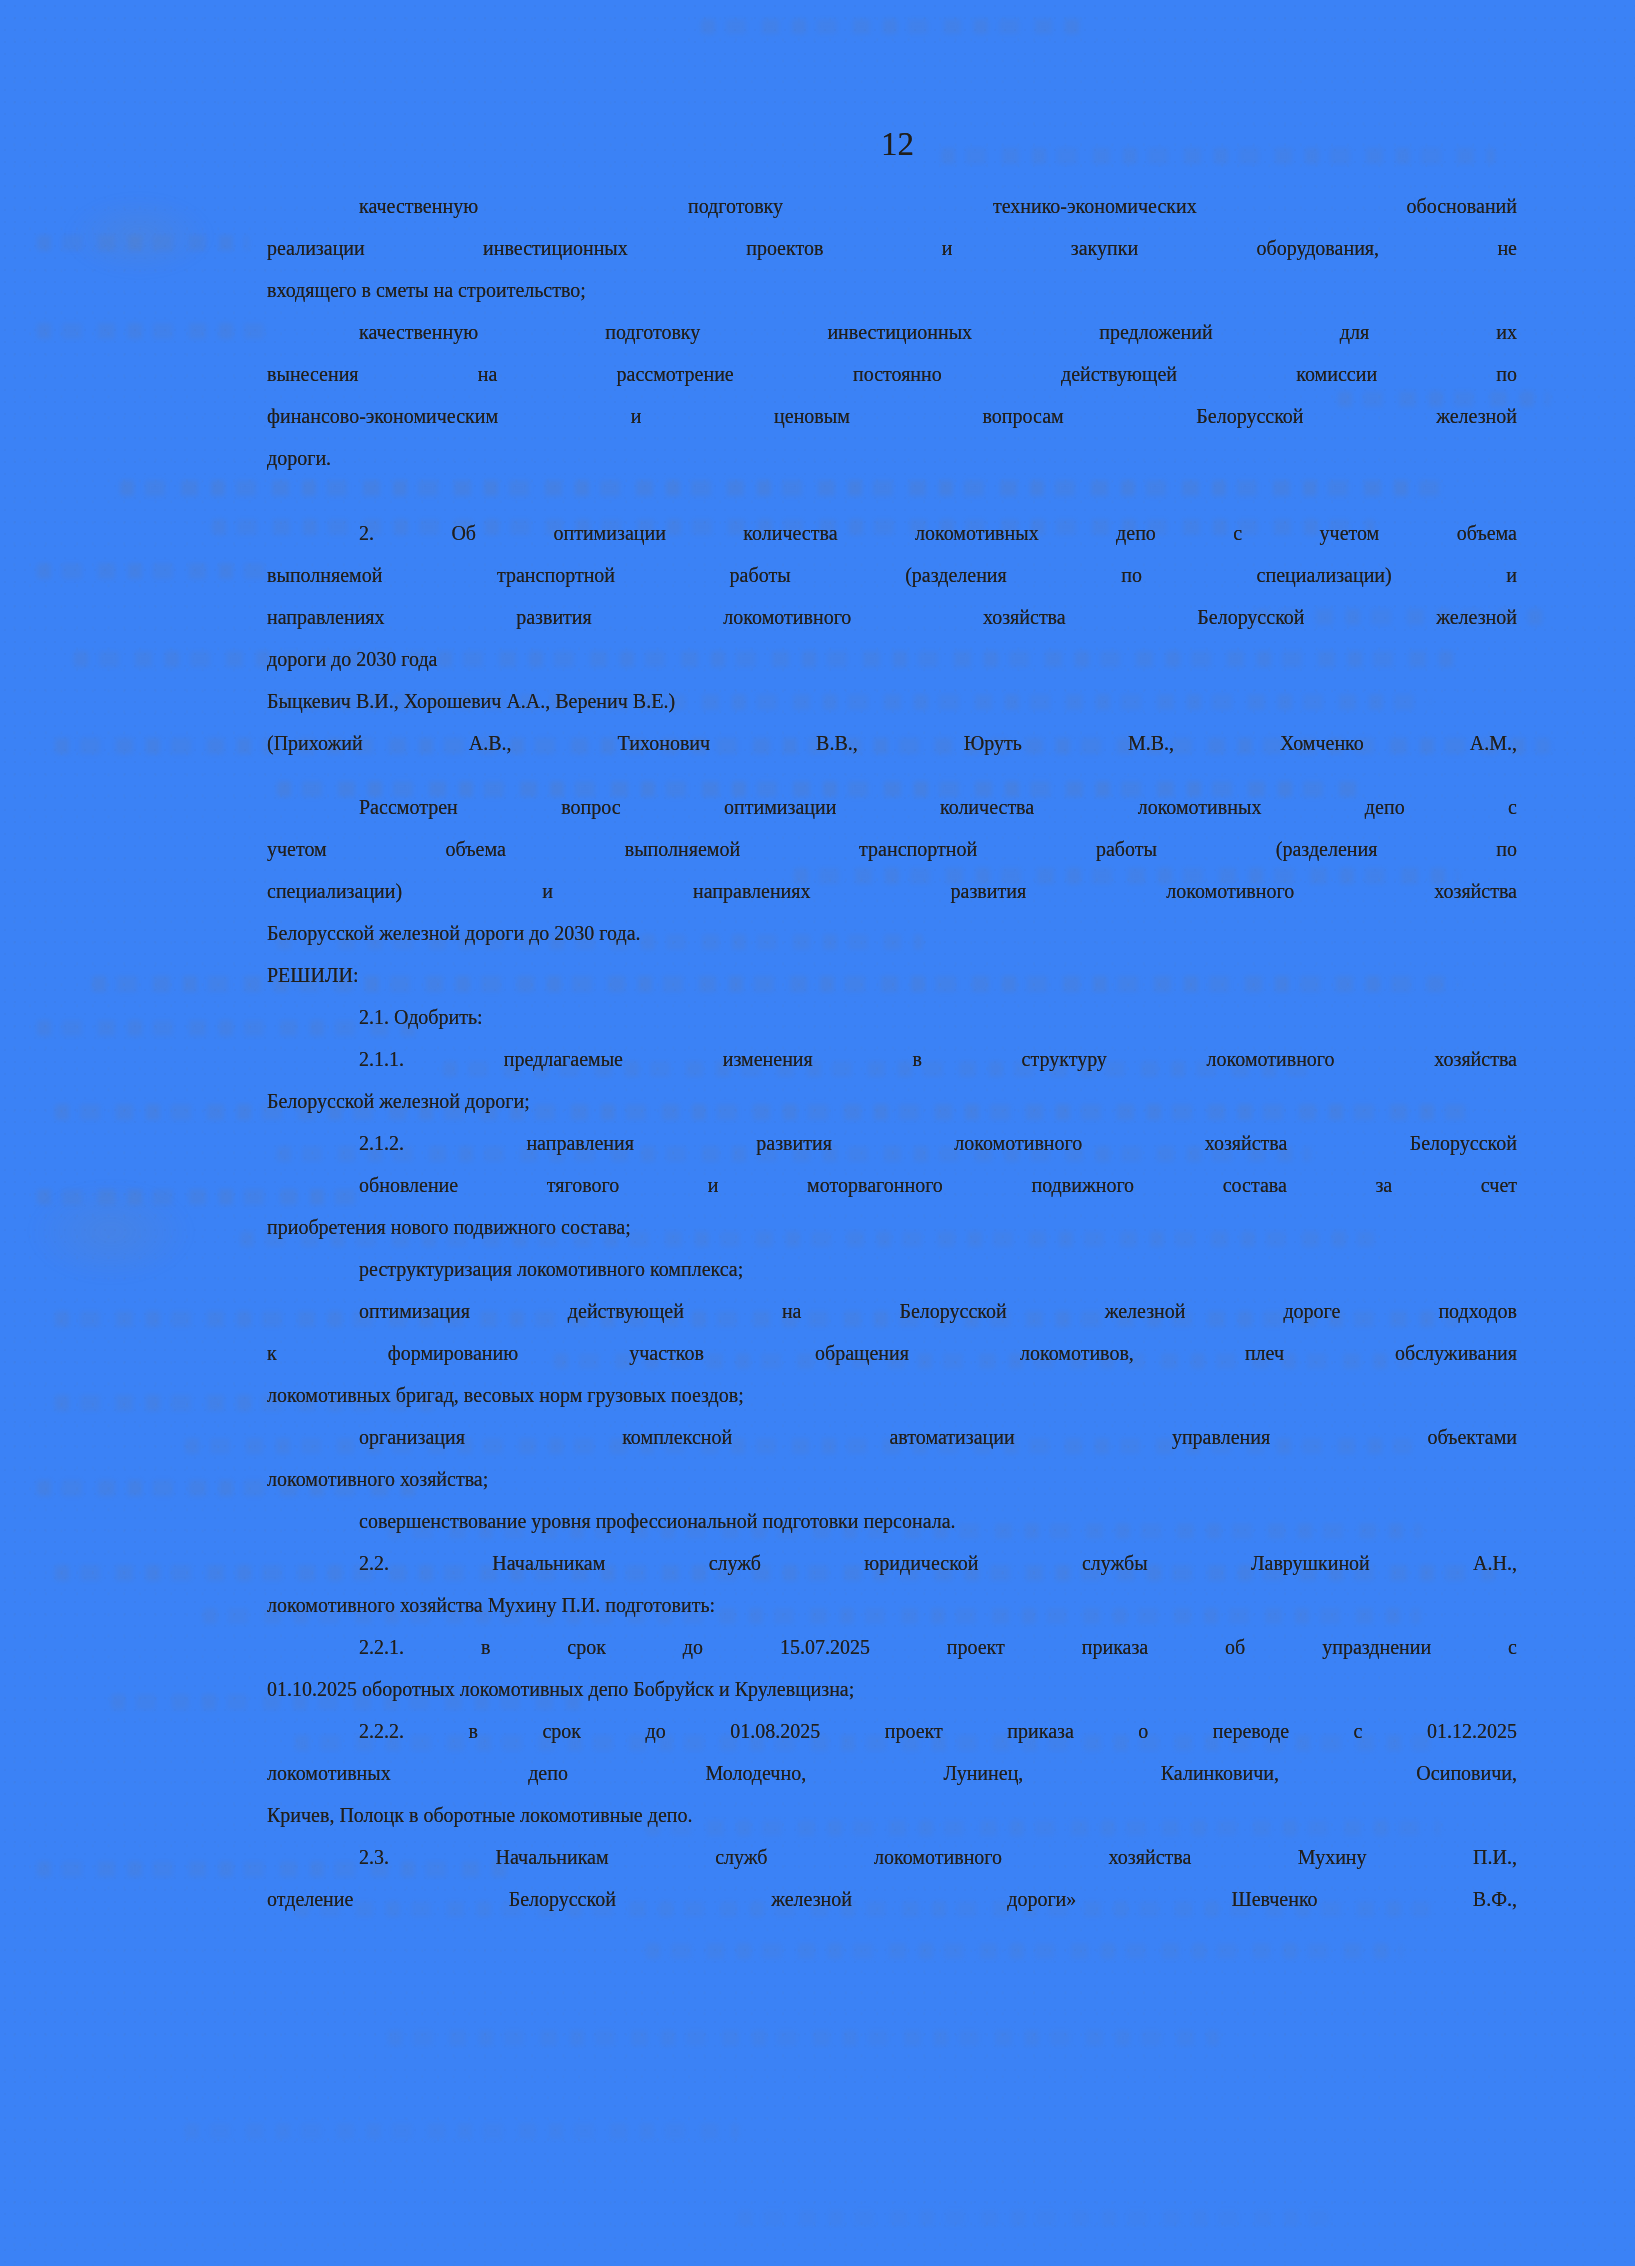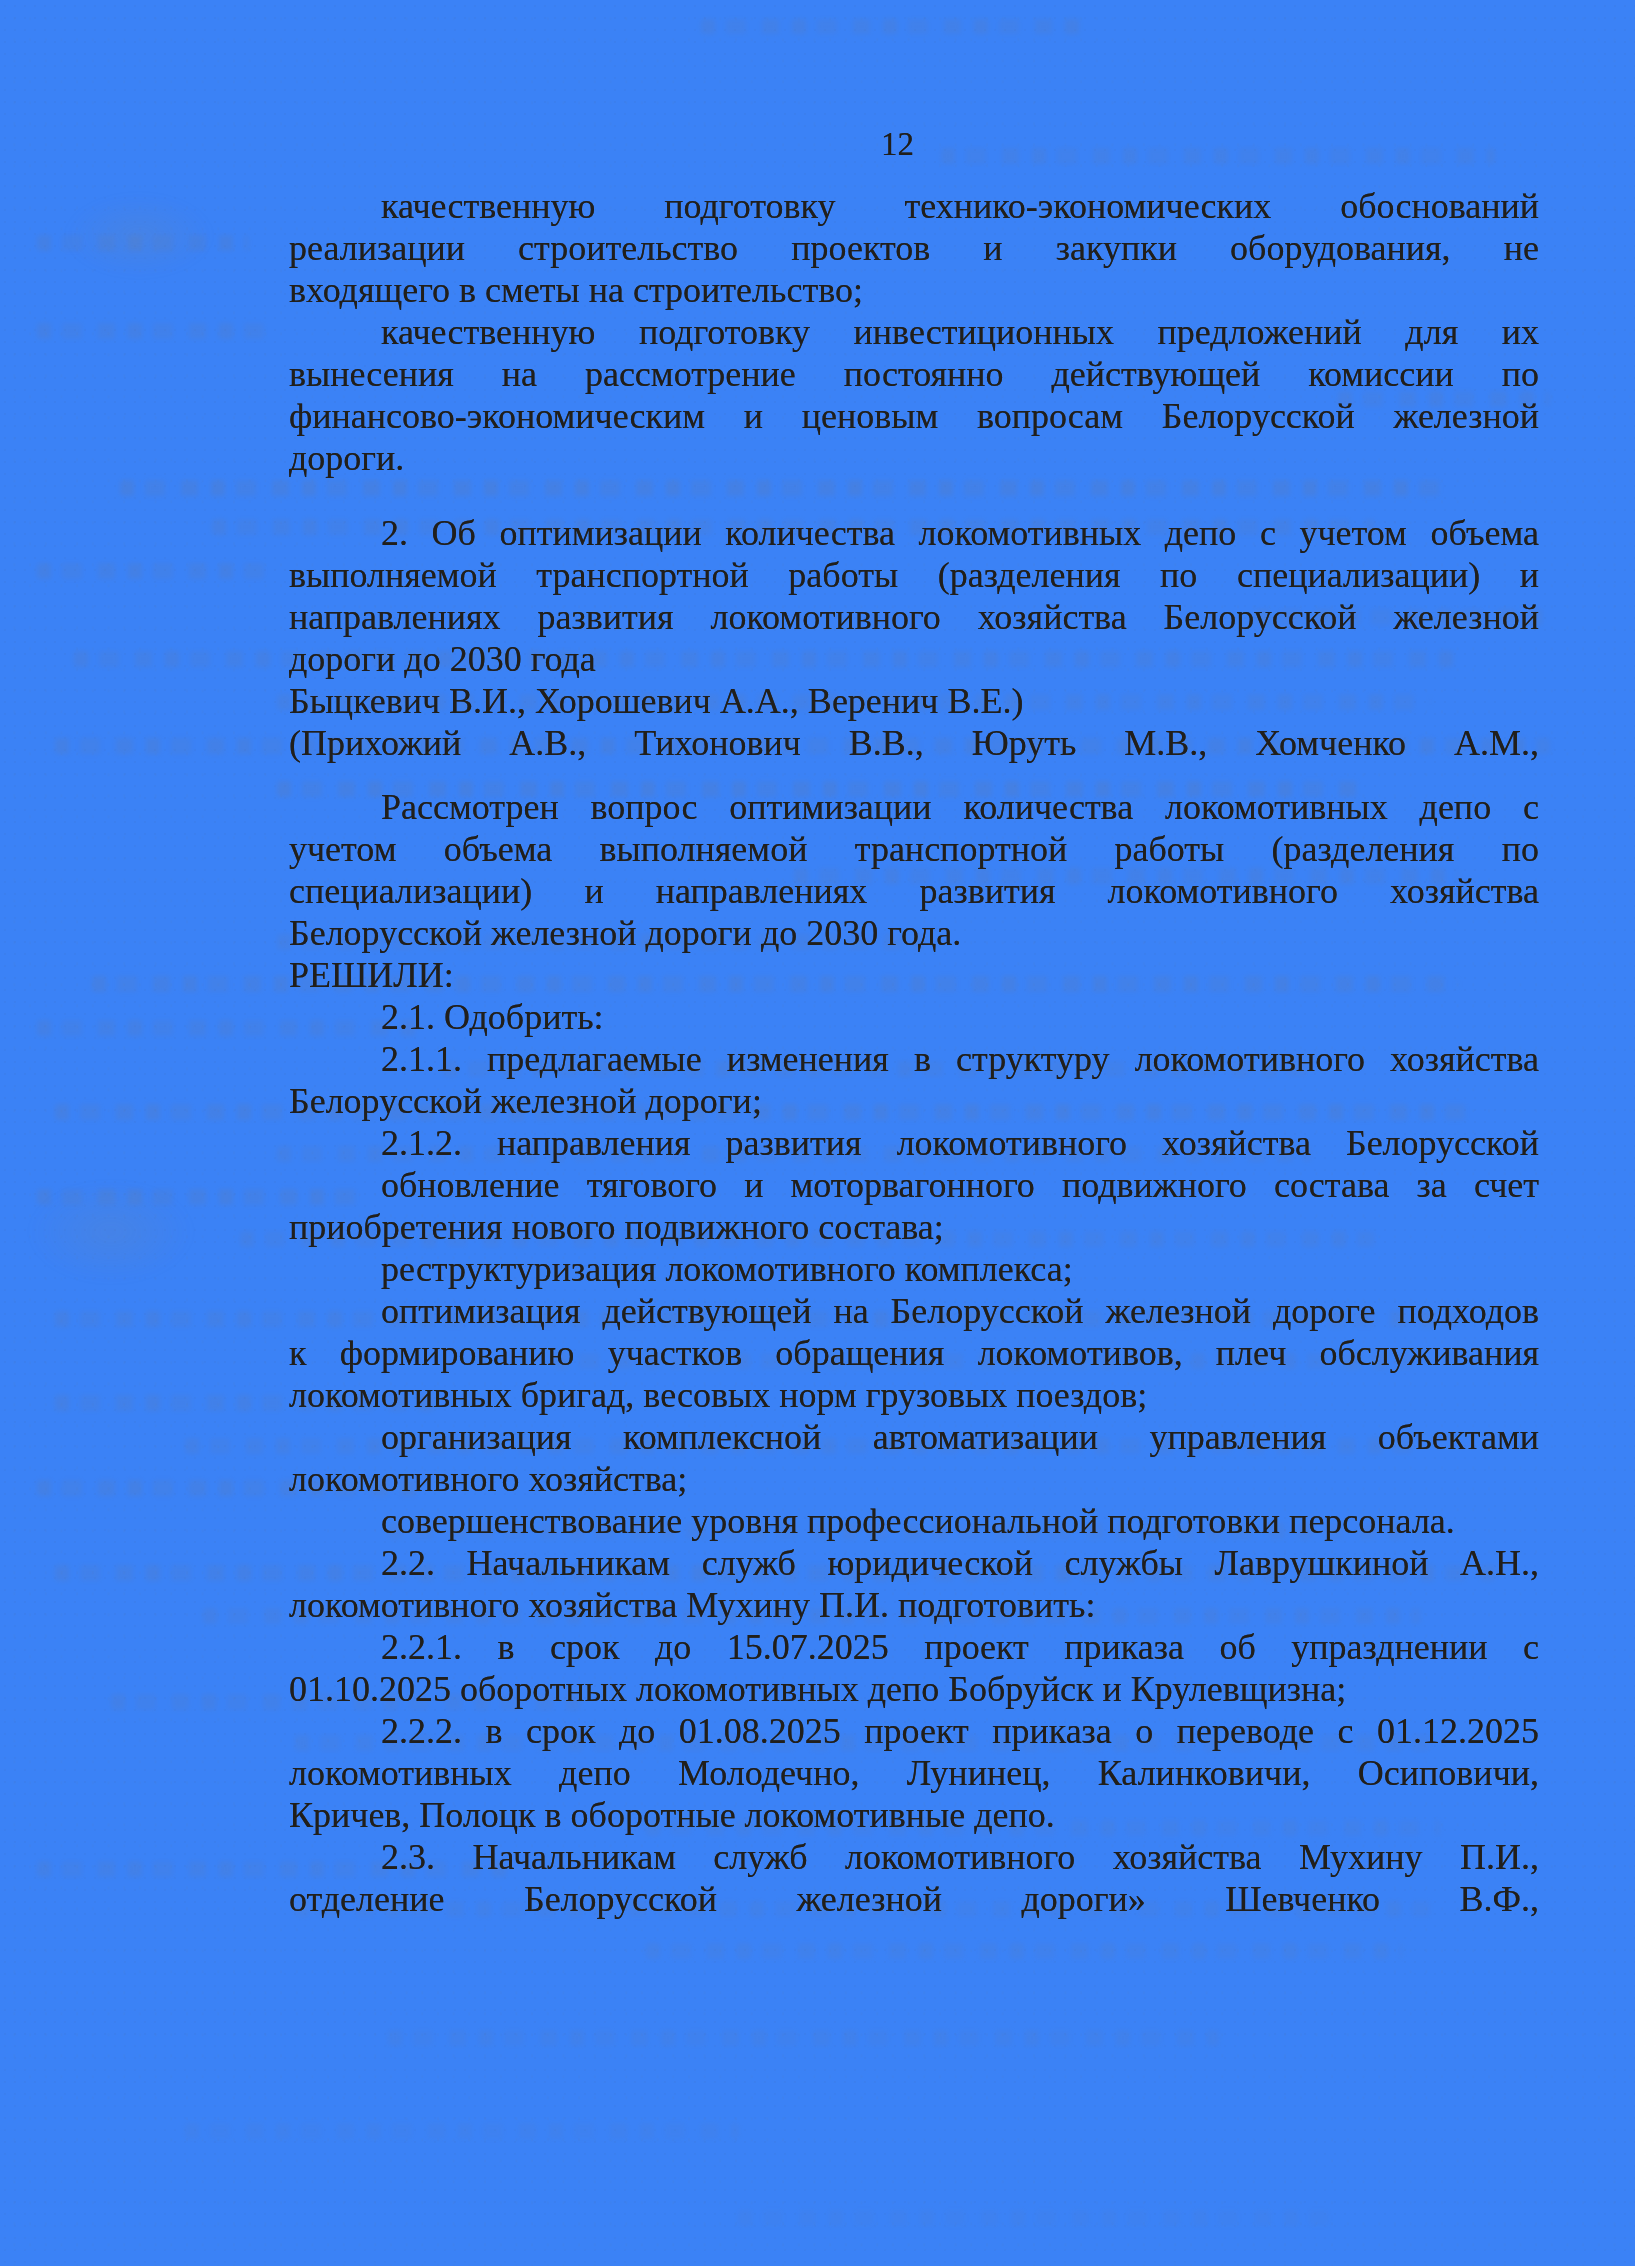--- a/index.html
+++ b/index.html
@@ -16,21 +16,21 @@
       radial-gradient(rgba(70,70,80,.045) 0.9px,transparent 1.2px),
       radial-gradient(rgba(110,105,95,.035) 0.9px,transparent 1.3px);
     background-size:10px 12px,15.7px 21px;
     background-position:0 0,6.5px 8.3px;
   }
   .pageno{
     position:absolute;top:126px;left:842px;width:111px;
     text-align:center;font-size:33px;line-height:37px;
     text-shadow:0 0 0.6px rgba(33,31,27,.75);
   }
-  .textblock{position:absolute;left:289px;top:185px;width:1250px;font-size:36px;}
+  .textblock{position:absolute;left:267px;top:185px;width:1250px;font-size:20px;}
   .ln{
     height:42px;line-height:42px;
     text-align:justify;text-align-last:justify;
     text-shadow:0 0 0.6px rgba(33,31,27,.75);
     white-space:nowrap;
   }
   .ln.j{white-space:normal;overflow:hidden;}
   .ln.last{text-align:right;text-align-last:left;}
   .ln.ind{text-indent:92px;}
   .gap1{height:33px;}
@@ -94,21 +94,21 @@
   <i class="bleed" style="top:2030px;left:388px;width:831px;opacity:.20"></i>
   <i class="bleed" style="top:2123px;left:185px;width:554px;opacity:.16"></i>
   <i class="bleed" style="top:2210px;left:738px;width:591px;opacity:.14"></i>
   <span class="blotch" style="top:194px;left:65px;width:148px;height:83px;"></span>
   <span class="blotch" style="top:1181px;left:28px;width:166px;height:102px;"></span>
 
   <div class="pageno">12</div>
 
   <div class="textblock">
     <div class="ln j ind">качественную подготовку технико-экономических обоснований</div>
-    <div class="ln j">реализации строительство проектов и закупки оборудования, не</div>
+    <div class="ln j">реализации инвестиционных проектов и закупки оборудования, не</div>
     <div class="ln last">входящего в сметы на строительство;</div>
     <div class="ln j ind">качественную подготовку инвестиционных предложений для их</div>
     <div class="ln j">вынесения на рассмотрение постоянно действующей комиссии по</div>
     <div class="ln j">финансово-экономическим и ценовым вопросам Белорусской железной</div>
     <div class="ln last">дороги.</div>
 
     <div class="gap1"></div>
 
     <div class="ln j ind">2. Об оптимизации количества локомотивных депо с учетом объема</div>
     <div class="ln j">выполняемой транспортной работы (разделения по специализации) и</div>

